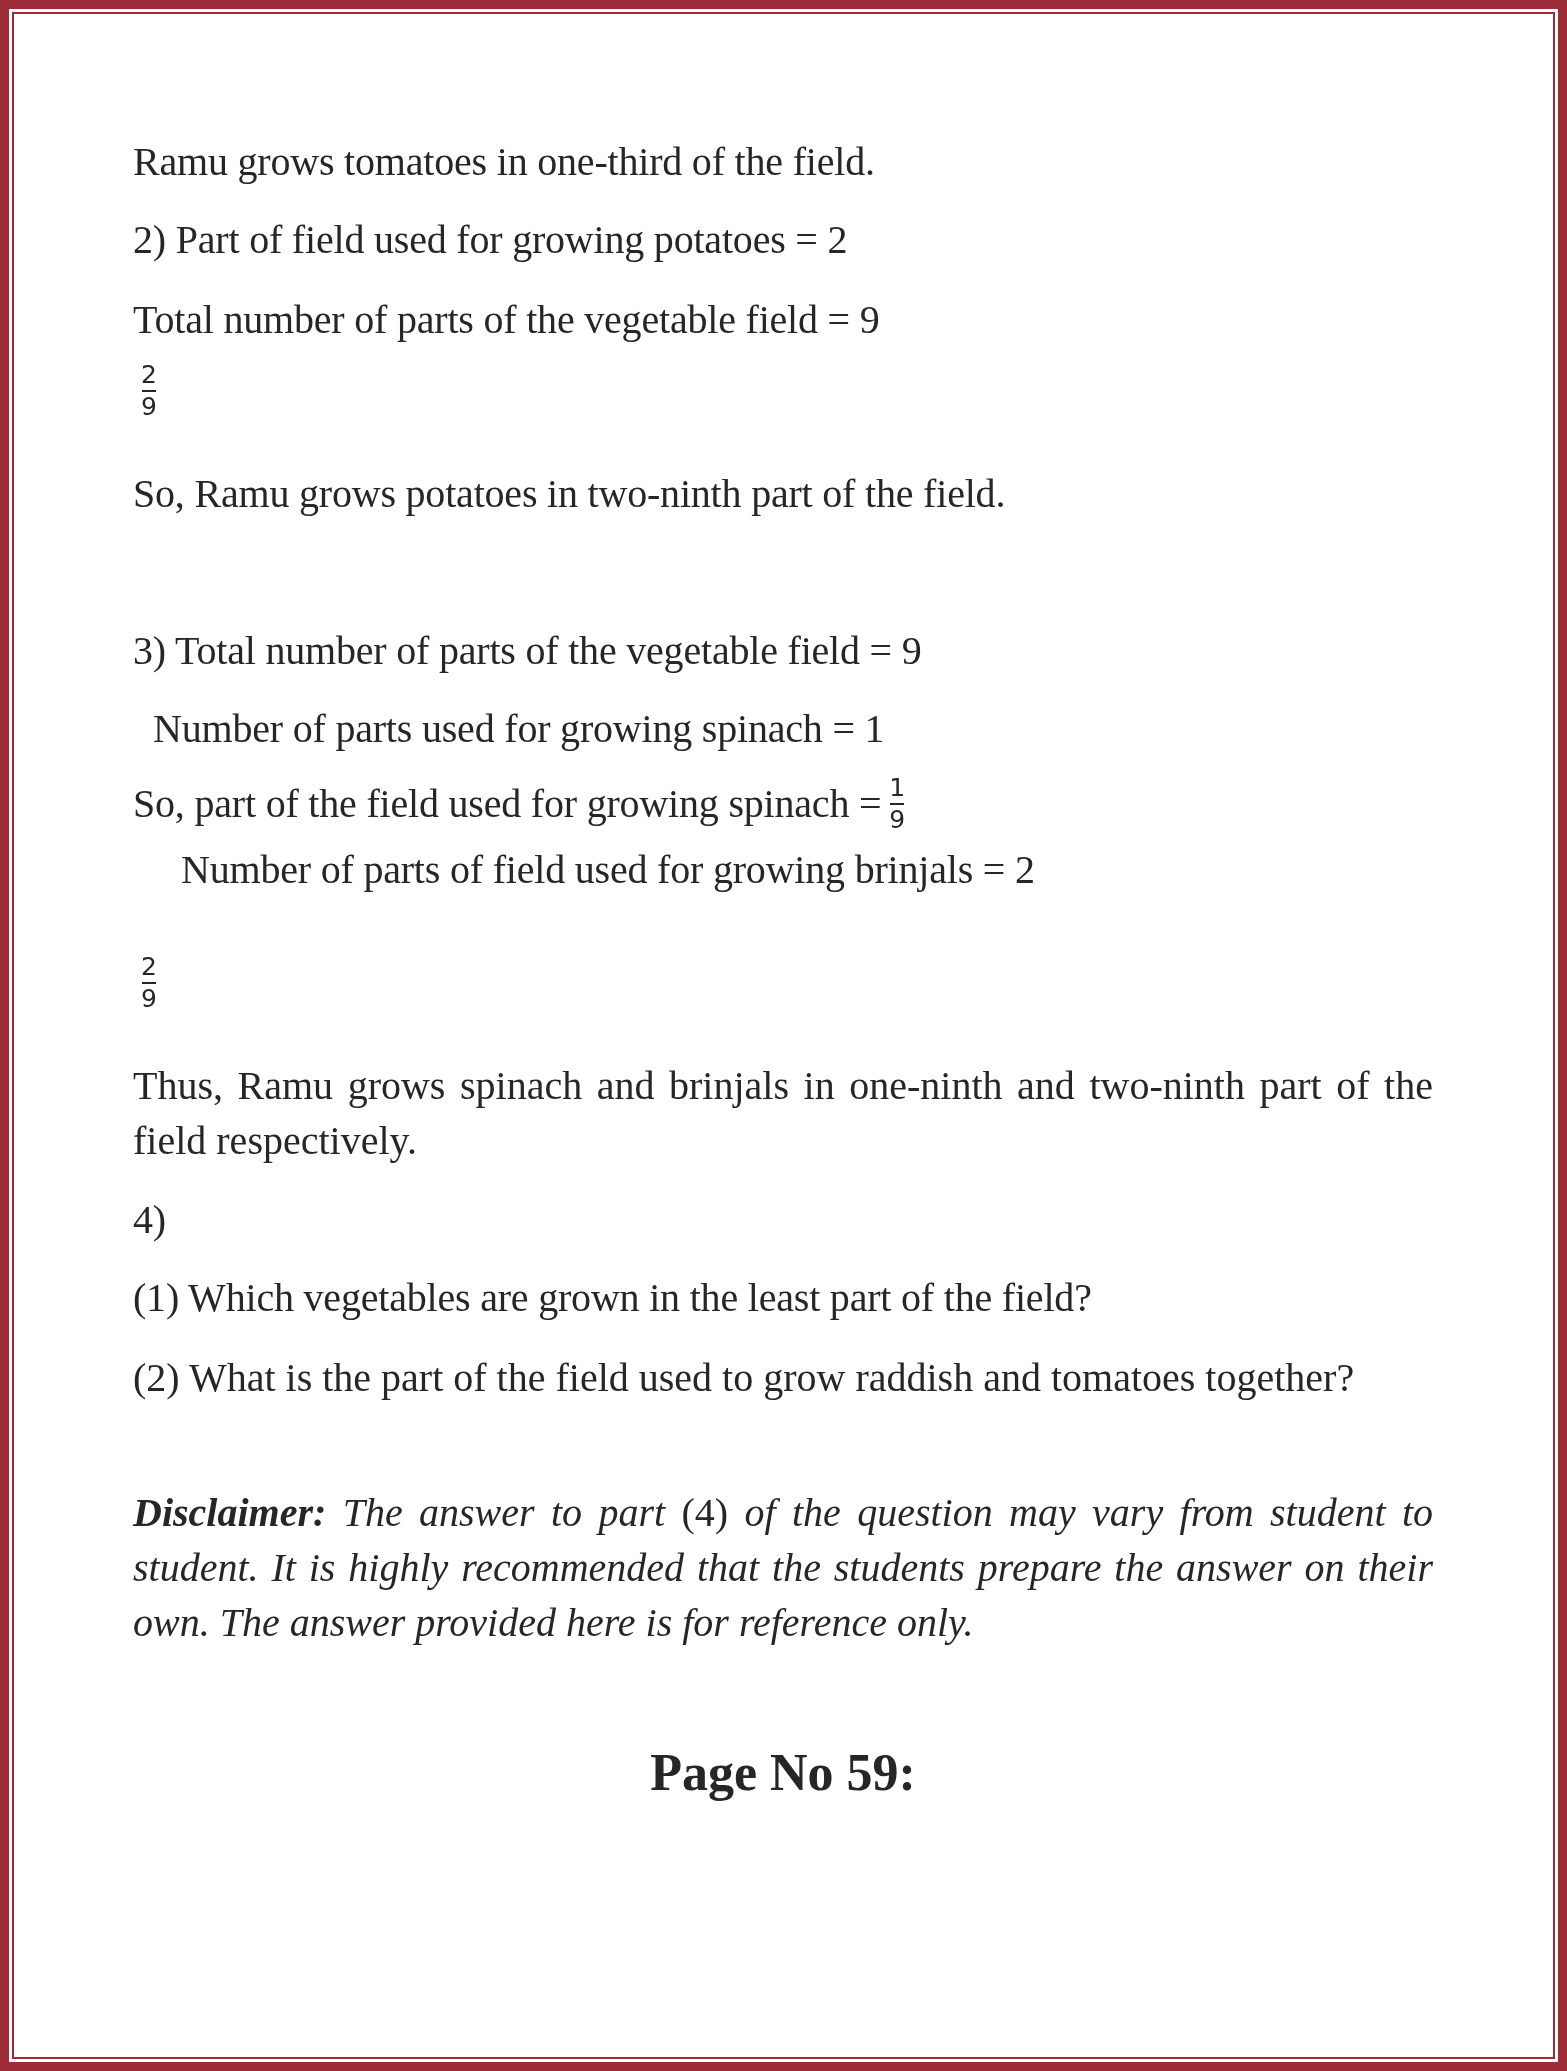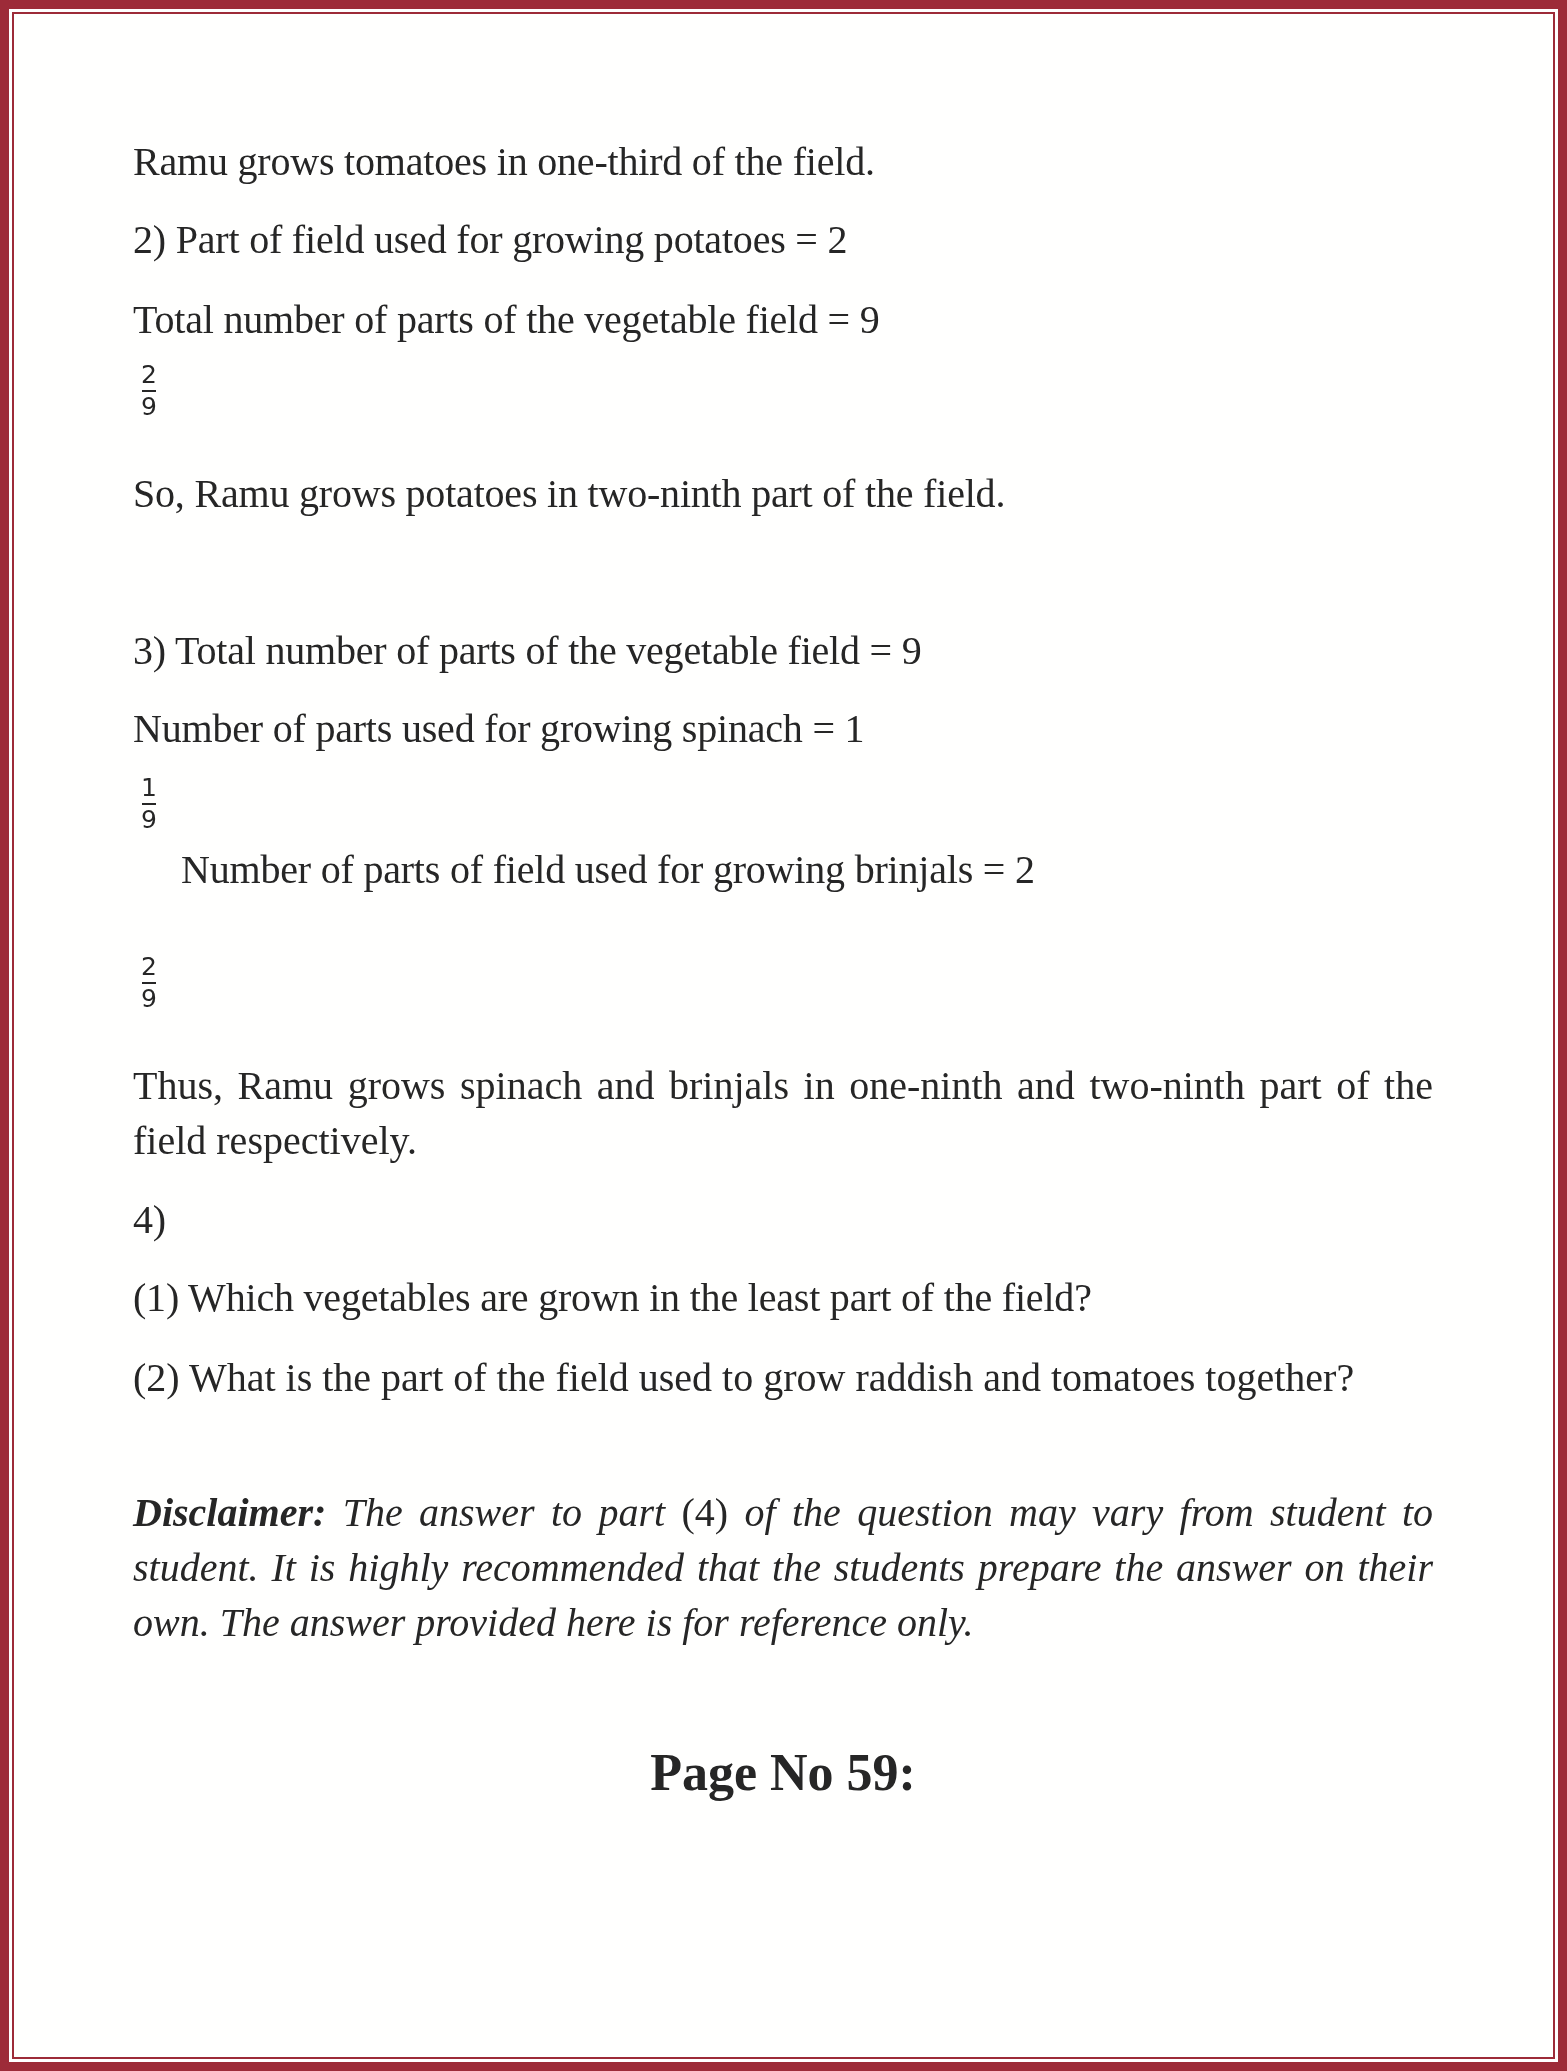--- a/index.html
+++ b/index.html
@@ -107,24 +107,24 @@
   <div class="line" style="top:284px;margin-top:12px;">Total number of parts of the vegetable field = 9</div>
 
   <div class="line" style="top:366px;">
     <span class="frac"><span class="num">2</span><span class="bar"></span><span class="den">9</span></span>
   </div>
 
   <div class="line" style="top:470px;">So, Ramu grows potatoes in two-ninth part of the field.</div>
 
   <div class="line" style="top:627px;">3) Total number of parts of the vegetable field = 9</div>
 
-  <div class="line" style="top:705px;">Number of parts used for growing spinach = 1</div>
+  <div class="line" style="top:705px;margin-left:20px;">Number of parts used for growing spinach = 1</div>
 
   <div class="line" style="top:779px;">
-    <span class="frac"><span class="num">1</span><span class="bar"></span><span class="den">9</span></span>
+    <span>So, part of the field used for growing spinach =</span><span class="frac"><span class="num">1</span><span class="bar"></span><span class="den">9</span></span>
   </div>
 
   <div class="line" style="top:846px;margin-left:48px;">Number of parts of field used for growing brinjals = 2</div>
 
   <div class="line" style="top:958px;">
     <span class="frac"><span class="num">2</span><span class="bar"></span><span class="den">9</span></span>
   </div>
 
   <div class="para" style="top:1058px;">Thus, Ramu grows spinach and brinjals in one-ninth and two-ninth part of the field respectively.</div>
 

